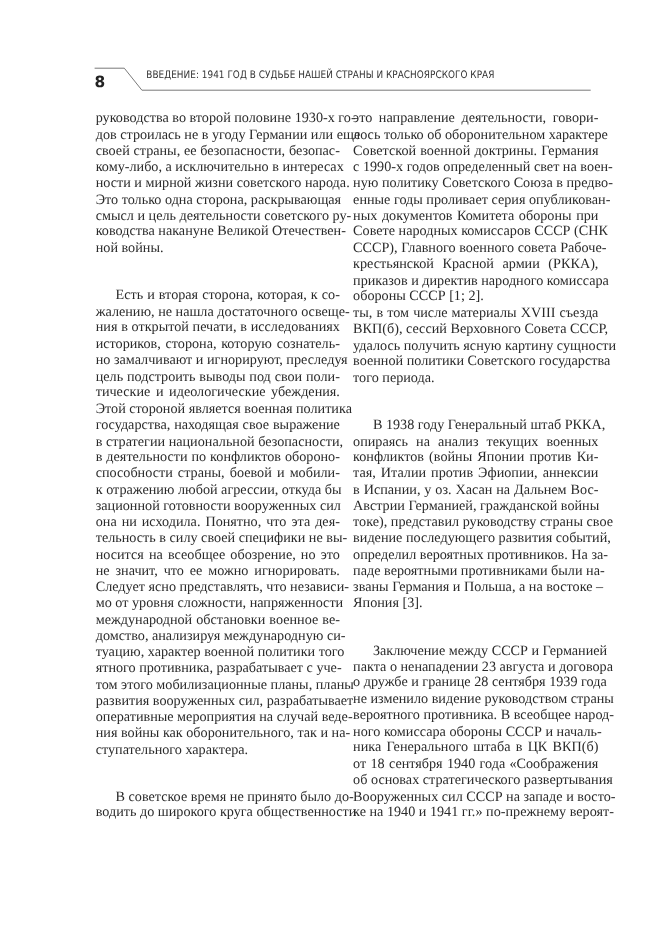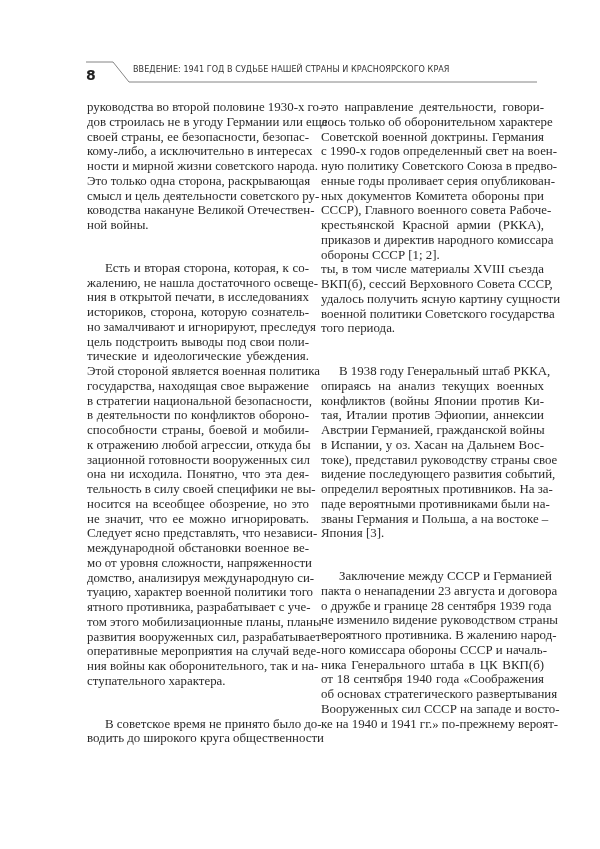--- a/index.html
+++ b/index.html
@@ -60,66 +60,67 @@
     <span class="line">в стратегии национальной безопасности,</span>
     <span class="line">в деятельности по конфликтов обороно-</span>
     <span class="line">способности страны, боевой и мобили-</span>
     <span class="line">к отражению любой агрессии, откуда бы</span>
     <span class="line">зационной готовности вооруженных сил</span>
     <span class="line">она ни исходила. Понятно, что эта дея-</span>
     <span class="line">тельность в силу своей специфики не вы-</span>
     <span class="line">носится на всеобщее обозрение, но это</span>
     <span class="line">не значит, что ее можно игнорировать.</span>
     <span class="line">Следует ясно представлять, что независи-</span>
+    <span class="line">мо от уровня сложности, напряженности</span>
     <span class="line">международной обстановки военное ве-</span>
-    <span class="line">мо от уровня сложности, напряженности</span>
     <span class="line">домство, анализируя международную си-</span>
     <span class="line">туацию, характер военной политики того</span>
     <span class="line">ятного противника, разрабатывает с уче-</span>
     <span class="line">том этого мобилизационные планы, планы</span>
     <span class="line">развития вооруженных сил, разрабатывает</span>
     <span class="line">оперативные мероприятия на случай веде-</span>
     <span class="line">ния войны как оборонительного, так и на-</span>
     <span class="line last">ступательного характера.</span>
     <span class="line indent">В советское время не принято было до-</span>
     <span class="line">водить до широкого круга общественности</span>
   </div>
 <div class="column col-right" id="col-right">
     <span class="line">это направление деятельности, говори-</span>
     <span class="line">лось только об оборонительном характере</span>
     <span class="line">Советской военной доктрины. Германия</span>
     <span class="line">с 1990-х годов определенный свет на воен-</span>
     <span class="line">ную политику Советского Союза в предво-</span>
     <span class="line">енные годы проливает серия опубликован-</span>
     <span class="line">ных документов Комитета обороны при</span>
+    <span class="line">Совете народных комиссаров СССР (СНК</span>
     <span class="line">СССР), Главного военного совета Рабоче-</span>
     <span class="line">крестьянской Красной армии (РККА),</span>
     <span class="line">приказов и директив народного комиссара</span>
     <span class="line last">обороны СССР [1; 2].</span>
     <span class="line">ты, в том числе материалы XVIII съезда</span>
     <span class="line">ВКП(б), сессий Верховного Совета СССР,</span>
     <span class="line">удалось получить ясную картину сущности</span>
     <span class="line">военной политики Советского государства</span>
     <span class="line last">того периода.</span>
     <span class="line indent">В 1938 году Генеральный штаб РККА,</span>
     <span class="line">опираясь на анализ текущих военных</span>
     <span class="line">конфликтов (войны Японии против Ки-</span>
     <span class="line">тая, Италии против Эфиопии, аннексии</span>
+    <span class="line">в Испании, у оз. Хасан на Дальнем Вос-</span>
     <span class="line">Австрии Германией, гражданской войны</span>
-    <span class="line">в Испании, у оз. Хасан на Дальнем Вос-</span>
     <span class="line">токе), представил руководству страны свое</span>
     <span class="line">видение последующего развития событий,</span>
     <span class="line">определил вероятных противников. На за-</span>
     <span class="line">паде вероятными противниками были на-</span>
     <span class="line">званы Германия и Польша, а на востоке –</span>
     <span class="line last">Япония [3].</span>
     <span class="line indent">Заключение между СССР и Германией</span>
     <span class="line">пакта о ненападении 23 августа и договора</span>
     <span class="line">о дружбе и границе 28 сентября 1939 года</span>
     <span class="line">не изменило видение руководством страны</span>
-    <span class="line">вероятного противника. В жалению народ-</span>
+    <span class="line">вероятного противника. В всеобщее народ-</span>
     <span class="line">ного комиссара обороны СССР и началь-</span>
     <span class="line">ника Генерального штаба в ЦК ВКП(б)</span>
     <span class="line">от 18 сентября 1940 года «Соображения</span>
     <span class="line">об основах стратегического развертывания</span>
     <span class="line">Вооруженных сил СССР на западе и восто-</span>
     <span class="line">ке на 1940 и 1941 гг.» по-прежнему вероят-</span>
   </div>
 
 </body></html>

